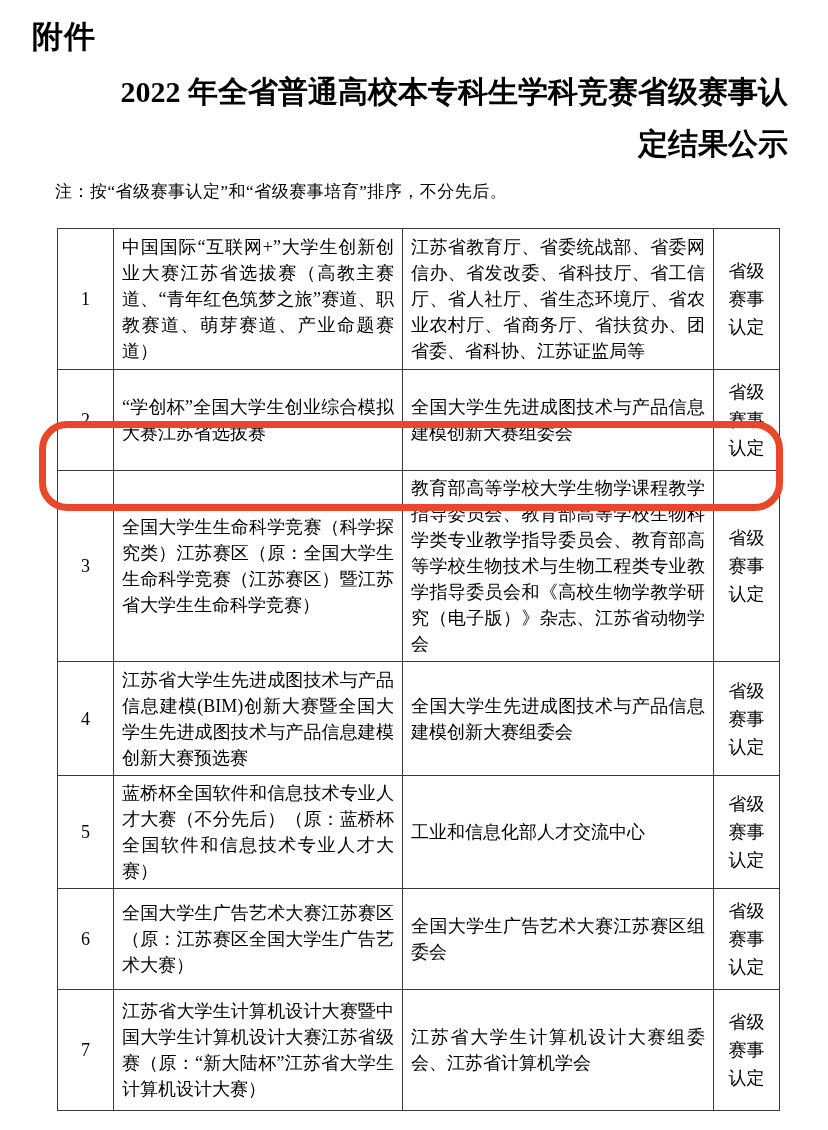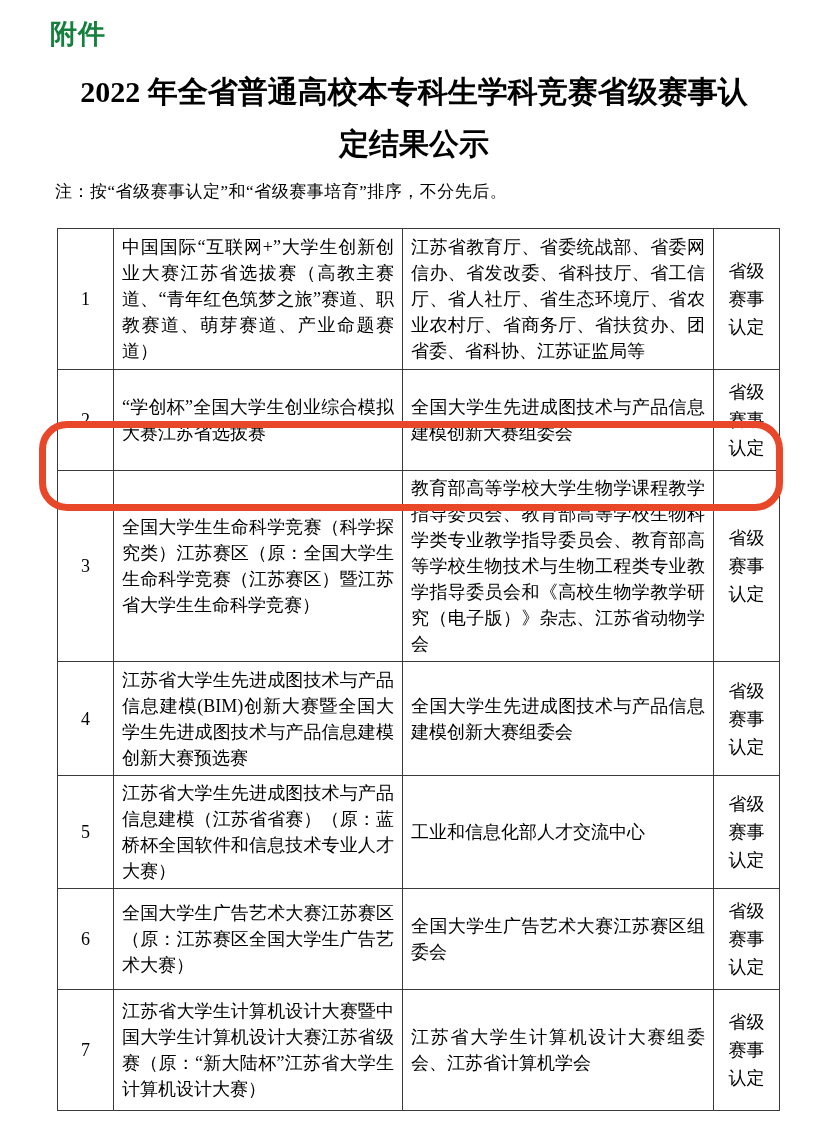--- a/index.html
+++ b/index.html
@@ -5,28 +5,28 @@
   html,body{margin:0;padding:0;background:#ffffff;}
   .page{
     position:relative;
     width:828px;height:1130px;
     background:#ffffff;
     overflow:hidden;
     font-family:"Liberation Serif","DejaVu Serif",serif;
     color:#111;
   }
   .attachment-label{
-    position:absolute;left:50px;top:16px;
+    position:absolute;left:32px;top:16px;
     font-family:"Liberation Sans","DejaVu Sans",sans-serif;
-    font-weight:bold;font-size:27px;color:#15803d;
+    font-weight:bold;font-size:31px;color:#000000;
     letter-spacing:1px;
   }
   .doc-title{
     position:absolute;left:40px;top:66px;width:748px;
-    text-align:center;font-weight:bold;font-size:30px;
+    text-align:right;font-weight:bold;font-size:30px;
     line-height:52px;color:#000;
   }
   .doc-note{
     position:absolute;left:55px;top:180px;width:720px;
     font-size:17px;color:#000;letter-spacing:0.5px;
   }
   table.cert-table{
     position:absolute;left:57px;top:228px;
     width:722px;
     border-collapse:collapse;
@@ -113,21 +113,21 @@
     <tr style="height:114px;">
       <td class="col-no">4</td>
       <td class="col-name">江苏省大学生先进成图技术与产品信息建模(BIM)创新大赛暨全国大学生先进成图技术与产品信息建模创新大赛预选赛</td>
       <td class="col-org">全国大学生先进成图技术与产品信息建模创新大赛组委会</td>
       <td class="col-level">
             <div class="level-text">省级赛事认定</div>
           </td>
     </tr>
     <tr style="height:110px;">
       <td class="col-no">5</td>
-      <td class="col-name">江苏省大学生先进成图技术与产品信息建模（江苏省省赛）（原：蓝桥杯全国软件和信息技术专业人才大赛）</td>
+      <td class="col-name">蓝桥杯全国软件和信息技术专业人才大赛（不分先后）（原：蓝桥杯全国软件和信息技术专业人才大赛）</td>
       <td class="col-org">工业和信息化部人才交流中心</td>
       <td class="col-level">
             <div class="level-text">省级赛事认定</div>
           </td>
     </tr>
     <tr style="height:85px;">
       <td class="col-no">6</td>
       <td class="col-name">全国大学生广告艺术大赛江苏赛区（原：江苏赛区全国大学生广告艺术大赛）</td>
       <td class="col-org">全国大学生广告艺术大赛江苏赛区组委会</td>
       <td class="col-level">

